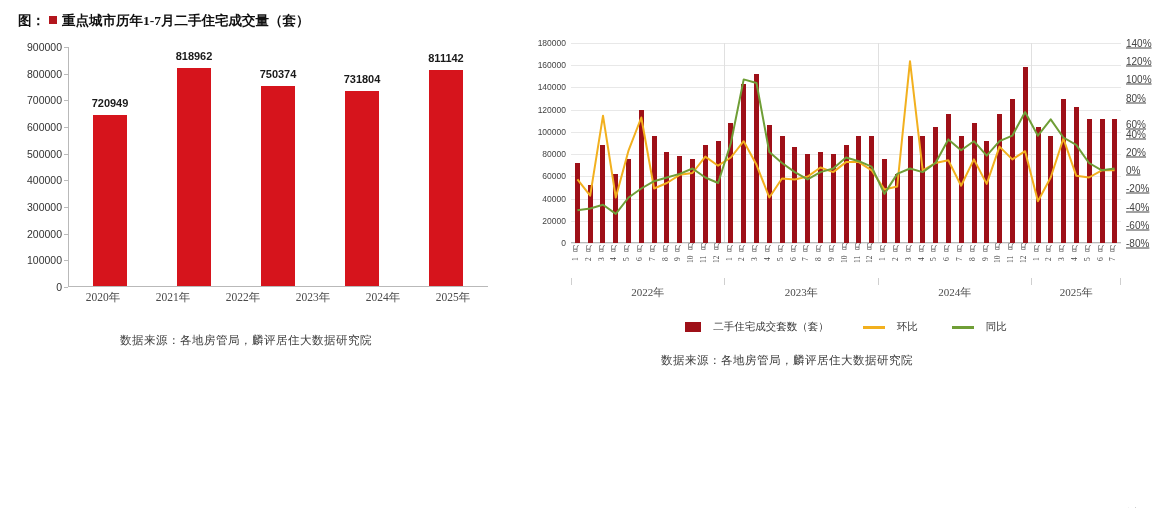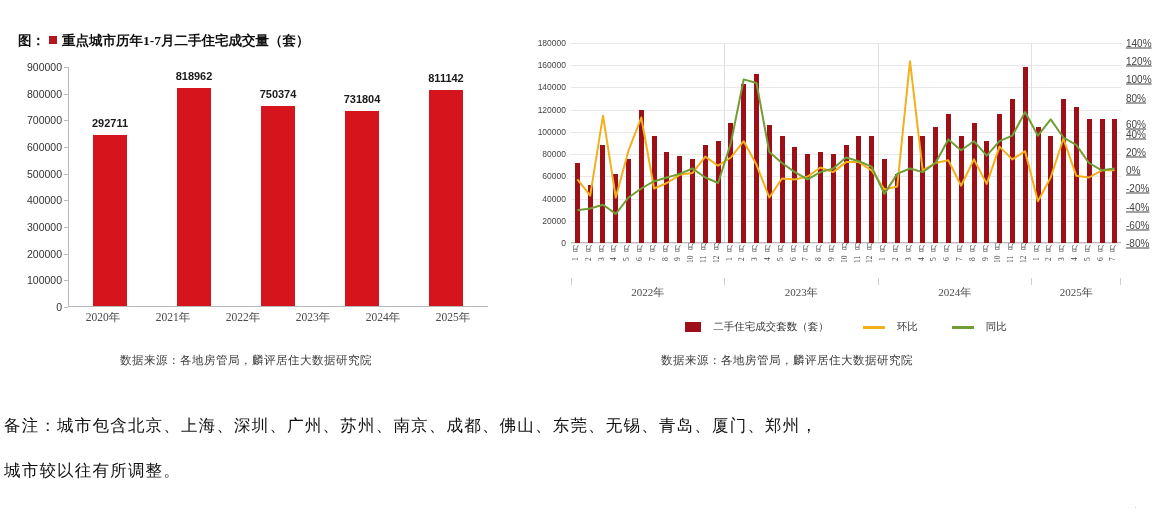--- a/index.html
+++ b/index.html
@@ -11,21 +11,21 @@
     font-family:"Liberation Serif",serif;
     font-size:13.5px;font-weight:bold;color:#111;
     white-space:nowrap;
   }
   .title-marker{
     display:inline-block;width:8px;height:8px;background:#b3161d;
     margin:0 5px 0 4px;position:relative;top:-1px;
   }
 
   
-  #left-panel{position:absolute;left:0;top:0;width:510px;height:380px;margin-top:20px;}
+  #left-panel{position:absolute;left:0;top:0;width:510px;height:380px;}
   #left-title{position:absolute;left:18px;top:12px;}
   #left-plot{
     position:absolute;left:68px;top:47px;width:420px;height:240px;
   }
   .ytick{
     position:absolute;right:100%;transform:translateY(-50%);
     padding-right:6px;font-size:10.5px;color:#333;white-space:nowrap;
     font-family:"Liberation Sans",sans-serif;
   }
   .tickmark{position:absolute;right:100%;width:4px;height:1px;background:#bbb;}
@@ -149,21 +149,21 @@
           <div class="tickmark" style="top: 80px;"></div>
           <div class="ytick" style="top: 53.3333px;">700000</div>
           <div class="tickmark" style="top: 53.3333px;"></div>
           <div class="ytick" style="top: 26.6667px;">800000</div>
           <div class="tickmark" style="top: 26.6667px;"></div>
           <div class="ytick" style="top: 0px;">900000</div>
           <div class="tickmark" style="top: 0px;"></div>
         </div>
       <div class="bars" id="left-bars">
           <div class="barcell">
-            <div class="barlabel" style="bottom: 177.208px;">292711</div>
+            <div class="barlabel" style="bottom: 177.208px;">720949</div>
             <div class="bar" style="height: 171.208px; background: rgb(214, 20, 28);"></div>
           </div>
           <div class="barcell">
             <div class="barlabel" style="bottom: 224.39px;">818962</div>
             <div class="bar" style="height: 218.39px; background: rgb(214, 20, 28);"></div>
           </div>
           <div class="barcell">
             <div class="barlabel" style="bottom: 206.1px;">750374</div>
             <div class="bar" style="height: 200.1px; background: rgb(214, 20, 28);"></div>
           </div>
@@ -436,22 +436,18 @@
         </div>
         <div class="legend-item">
           <span class="sw-line" style="background: rgb(111, 158, 54);"></span>
           <span>同比</span>
         </div>
       </div>
 
     <div id="right-source" class="source">数据来源：各地房管局，麟评居住大数据研究院</div>
   </div>
 
-  <div id="note">
-    <div>备注：城市包含北京、上海、深圳、广州、苏州、南京、成都、佛山、东莞、无锡、青岛、厦门、郑州，</div>
-    <div>城市较以往有所调整。</div>
-  </div>
 
   <div id="watermark">
     <span>搜狐号</span><span class="wm-logo"></span><span>搜狐焦点嘉峪关站</span>
   </div>
 
 </div>
 
 </body></html>

